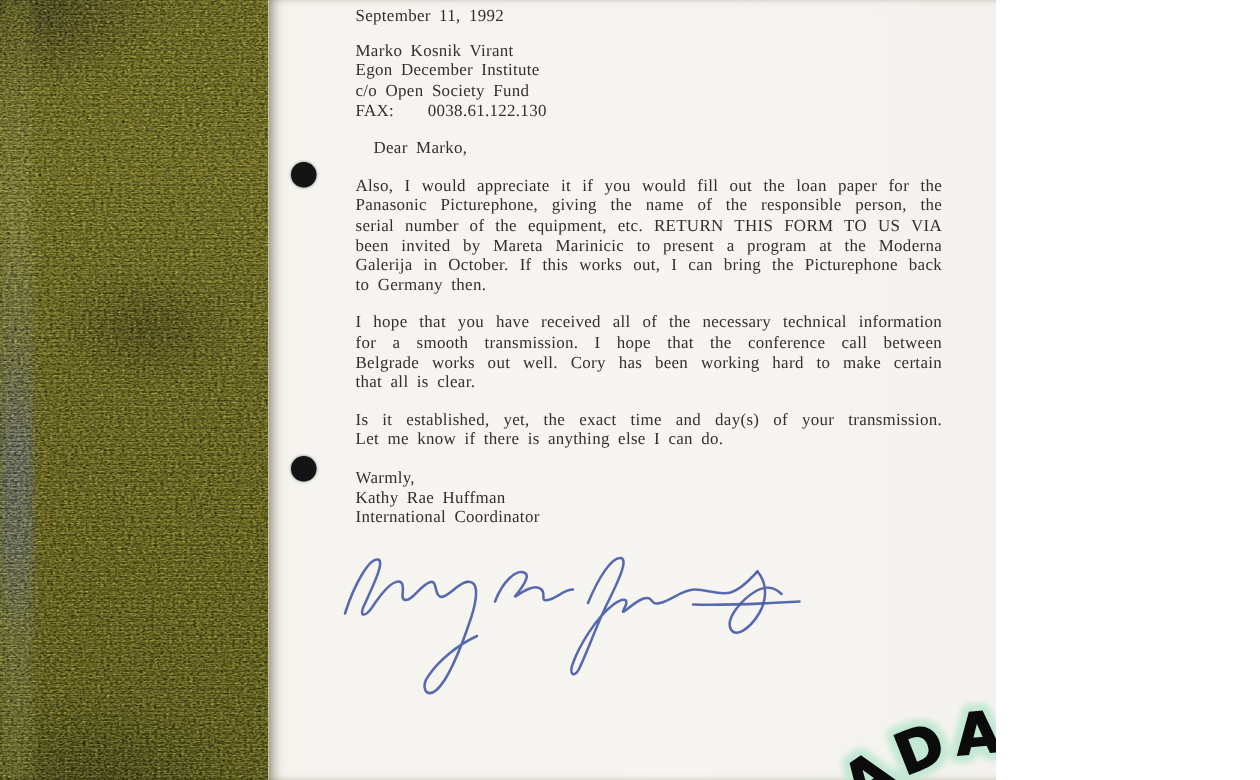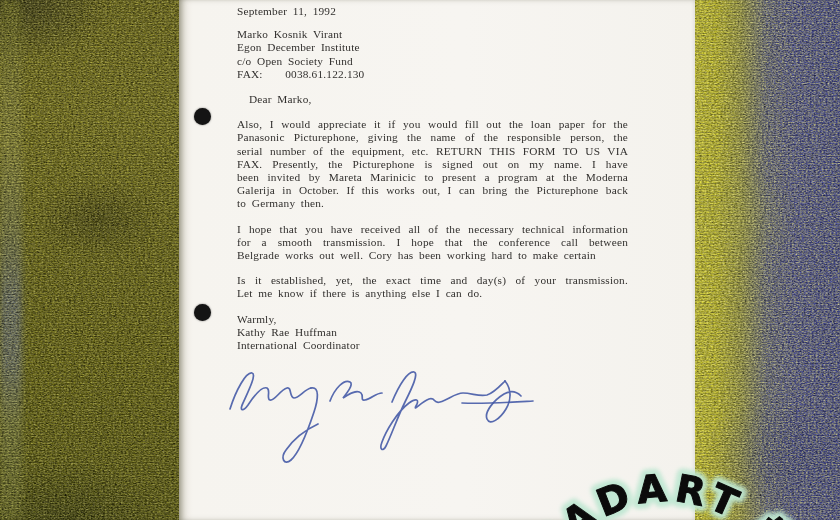--- a/index.html
+++ b/index.html
@@ -1,18 +1,18 @@
 <!DOCTYPE html>
 <html><head>
 <meta charset="utf-8">
 <style>
   html,body{margin:0;padding:0;}
   body{width:840px;height:520px;overflow:hidden;background:#ffffff;
        font-family:"Liberation Serif", serif;}
-  .stage{position:relative;width:840px;height:520px;overflow:hidden;background:#f5f3ee;}
+  .stage{position:relative;width:664px;height:520px;overflow:hidden;background:#f5f3ee;}
 
   
   .band{position:absolute;top:0;height:520px;}
   .band-left{left:0;width:179px;
     background:
       radial-gradient(130px 80px at 12% 1%, rgba(35,35,22,.6), transparent 70%),
       radial-gradient(90px 55px at 55% 42%, rgba(25,25,6,.38), transparent 72%),
       radial-gradient(150px 90px at 35% 101%, rgba(40,46,10,.55), transparent 72%),
       linear-gradient(180deg,#817d1f 0%,#8a8622 22%,#7d7a1d 45%,#787617 70%,#6a6a16 100%);}
   .band-left .edgeglow{position:absolute;left:0;top:0;width:22px;height:100%;
@@ -110,30 +110,30 @@
       <div class="rline">FAX:    0038.61.122.130</div>
     </div>
 
     <div class="salutation">Dear Marko,</div>
 
 
     <div class="para">
       <div class="line">Also, I would appreciate it if you would fill out the loan paper for the</div>
       <div class="line">Panasonic Picturephone, giving the name of the responsible person, the</div>
       <div class="line">serial number of the equipment, etc. RETURN THIS FORM TO US VIA</div>
-      <div class="line">FAX. Presently, the Picturephone is signed out on my name. I have</div>
       <div class="line">been invited by Mareta Marinicic to present a program at the Moderna</div>
       <div class="line">Galerija in October. If this works out, I can bring the Picturephone back</div>
       <div class="line">to Germany then.</div>
     </div>
 
     <div class="para">
       <div class="line">I hope that you have received all of the necessary technical information</div>
       <div class="line">for a smooth transmission. I hope that the conference call between</div>
       <div class="line">Belgrade works out well. Cory has been working hard to make certain</div>
+      <div class="line">that all is clear.</div>
     </div>
 
     <div class="para">
       <div class="line">Is it established, yet, the exact time and day(s) of your transmission.</div>
       <div class="line">Let me know if there is anything else I can do.</div>
     </div>
 
     <div class="closing">Warmly,</div>
 
     <div class="signer">Kathy Rae Huffman</div>

